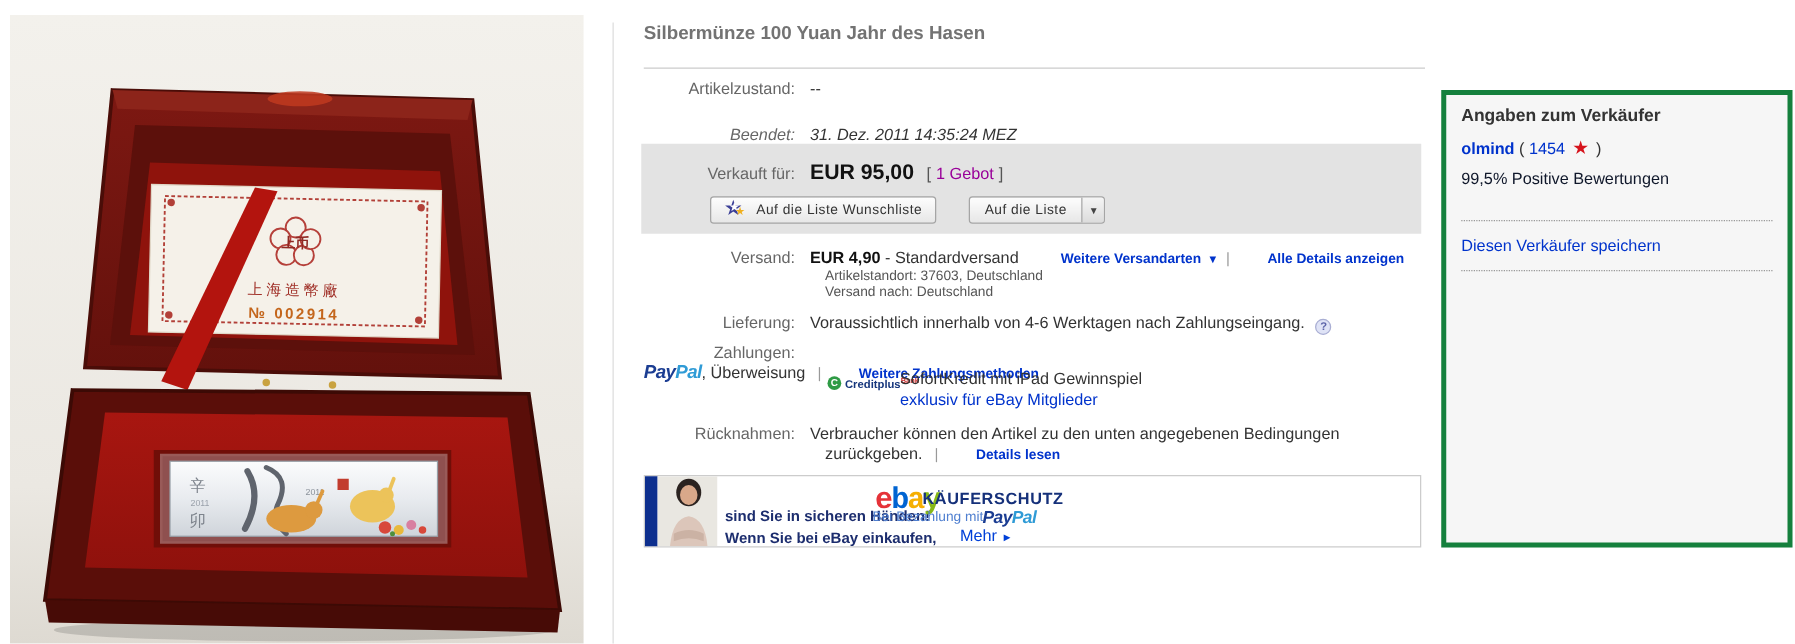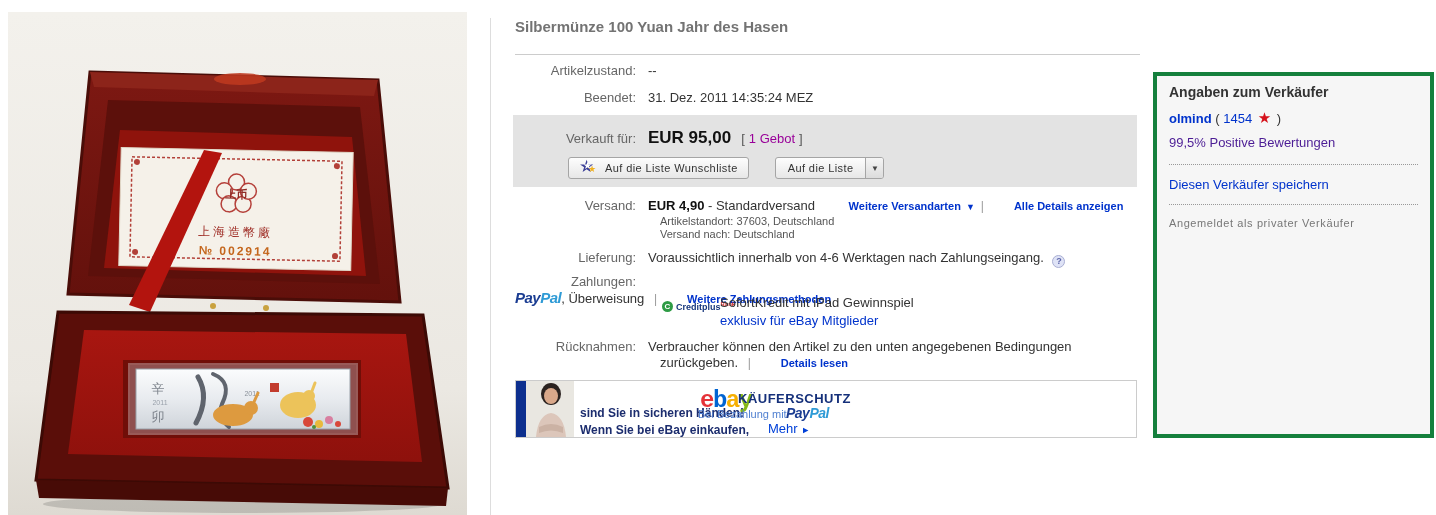--- a/index.html
+++ b/index.html
@@ -15,21 +15,21 @@
 
   
   .title { left:515px; top:18px; width:630px; font-size:15px; font-weight:bold; color:#737373; }
   .hr    { left:515px; top:54px; width:625px; height:1px; background:#ccc; }
 
   .row { display:flex; align-items:baseline; }
   .lbl { width:133px; padding-right:12px; text-align:right; color:#666; font-size:13px; flex:none; }
   .val { font-size:13px; color:#333; }
 
   .r-cond  { left:515px; top:63px;  width:625px; }
-  .r-ended { left:515px; top:90px;  width:625px; }
+  .r-ended { left:515px; top:100px;  width:625px;font-style:italic; }
 
   .graybox { left:513px; top:115px; width:624px; height:72px; background:#e3e3e3; }
   .r-sold  { position:absolute; left:2px; top:13px; width:610px; }
   .price   { font-size:17px; font-weight:bold; color:#111; }
   .bids    { font-size:13px; color:#555; margin-left:10px; }
   .bids a  { color:#990099; text-decoration:none; margin:2px 4px;text-align:right; }
 
   .btnrow  { position:absolute; left:55px; top:42px; display:flex; gap:26px; }
   .btn { display:inline-flex; align-items:center; height:22px; padding:0 10px;
          background:linear-gradient(#fdfdfd,#e7e7e7); border:1px solid #a5a5a5;
@@ -92,21 +92,21 @@
   .b-more .ar { font-size:9px; }
 
   
   .panel { left:1153px; top:72px; width:281px; height:366px; background:#f6f6f6;
            border:4px solid #15803d; padding:8px 12px; }
   .p-title { font-size:14px; font-weight:bold; color:#333; margin-bottom:9px; }
   .p-seller { font-size:13px; color:#333; margin-bottom:8px; }
   .p-seller a.name { font-weight:bold; color:#0033cc; text-decoration:none; }
   .p-seller a.score { color:#0033cc; text-decoration:none; }
   .p-star { color:#d6131c; font-size:15px; margin:0 2px; }
-  .p-pos { font-size:13px; color:#4c1d95; margin-bottom:14px; }
+  .p-pos { font-size:13px; color:#0f172a; margin-bottom:26px; }
   .dotted { border-top:1px dotted #999; height:1px; margin:0 0 12px 0; }
   .p-link { display:block; font-size:13px; color:#0033cc; text-decoration:none; margin-bottom:12px; }
   .p-reg { font-size:11px; color:#777; letter-spacing:.6px; margin-top:2px; }
 </style>
 </head>
 <body>
 
 <div class="abs photo">
   <svg width="459" height="503" viewBox="0 0 459 503">
     <defs>
@@ -302,14 +302,13 @@
     <a href="#" class="name">olmind</a>
     <span>(</span>
     <a href="#" class="score">1454</a>
     <span class="p-star">★</span>
     <span>)</span>
   </div>
   <div class="p-pos">99,5% Positive Bewertungen</div>
   <div class="dotted"></div>
   <a href="#" class="p-link">Diesen Verkäufer speichern</a>
   <div class="dotted"></div>
-  <div class="p-reg">Angemeldet als privater Verkäufer</div>
 </div>
 
 </body></html>

